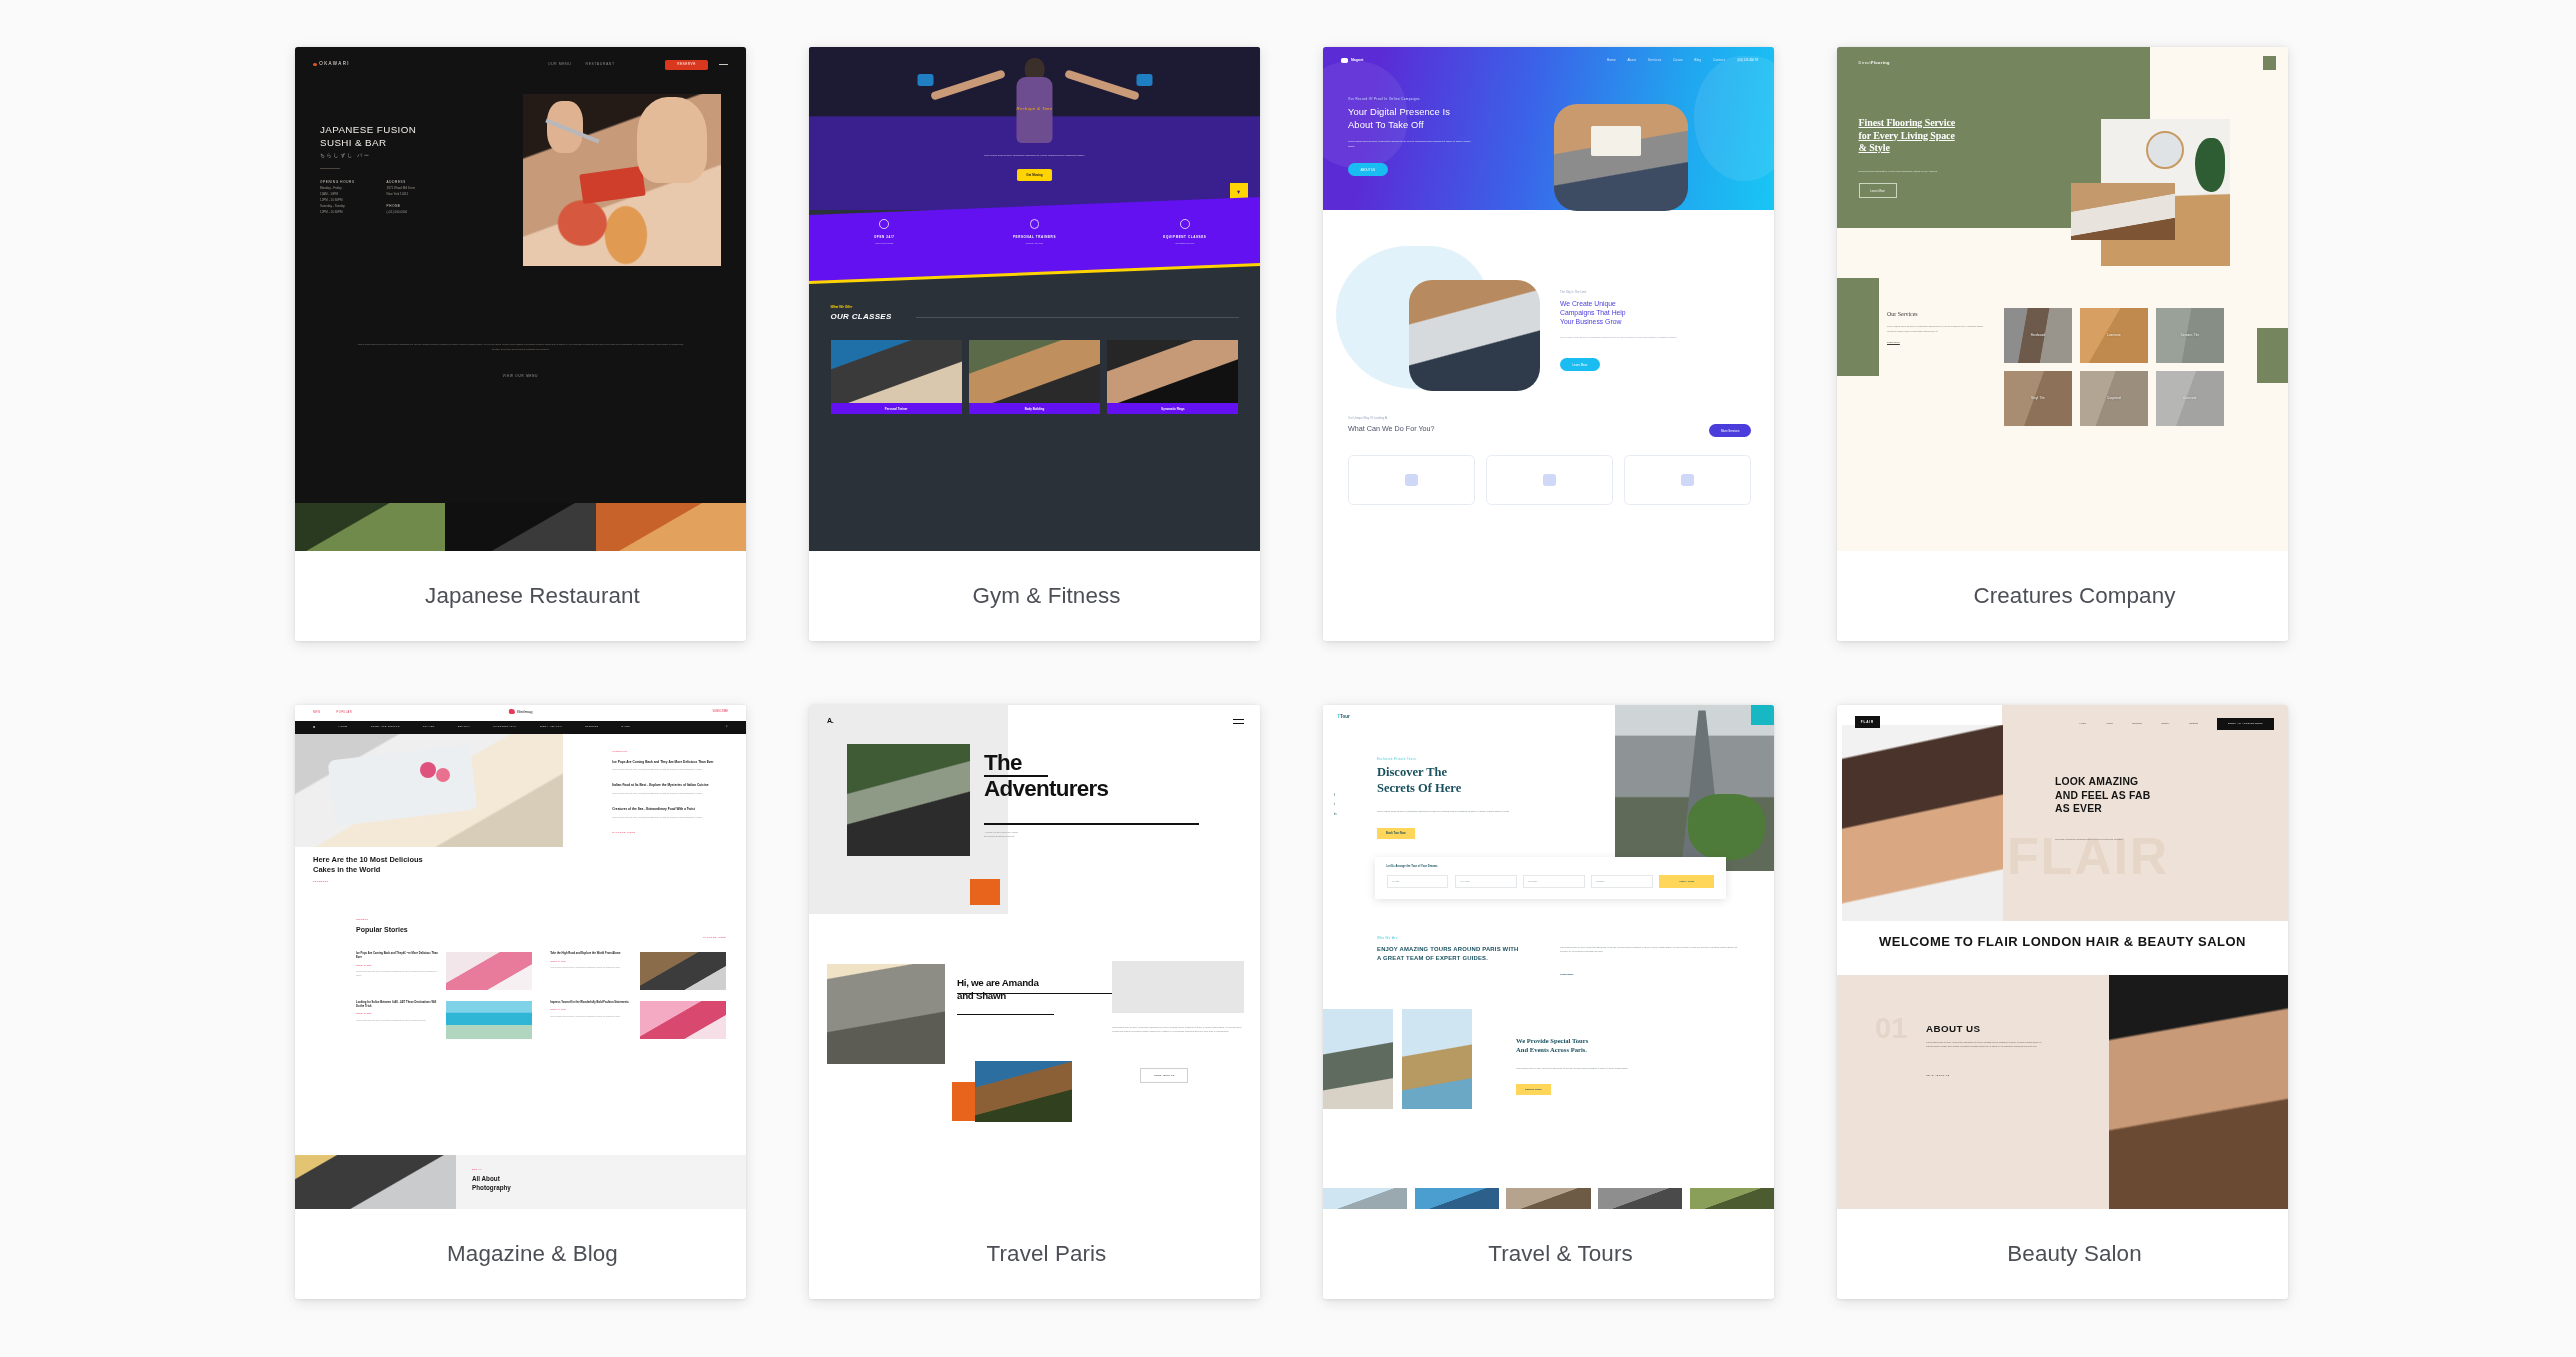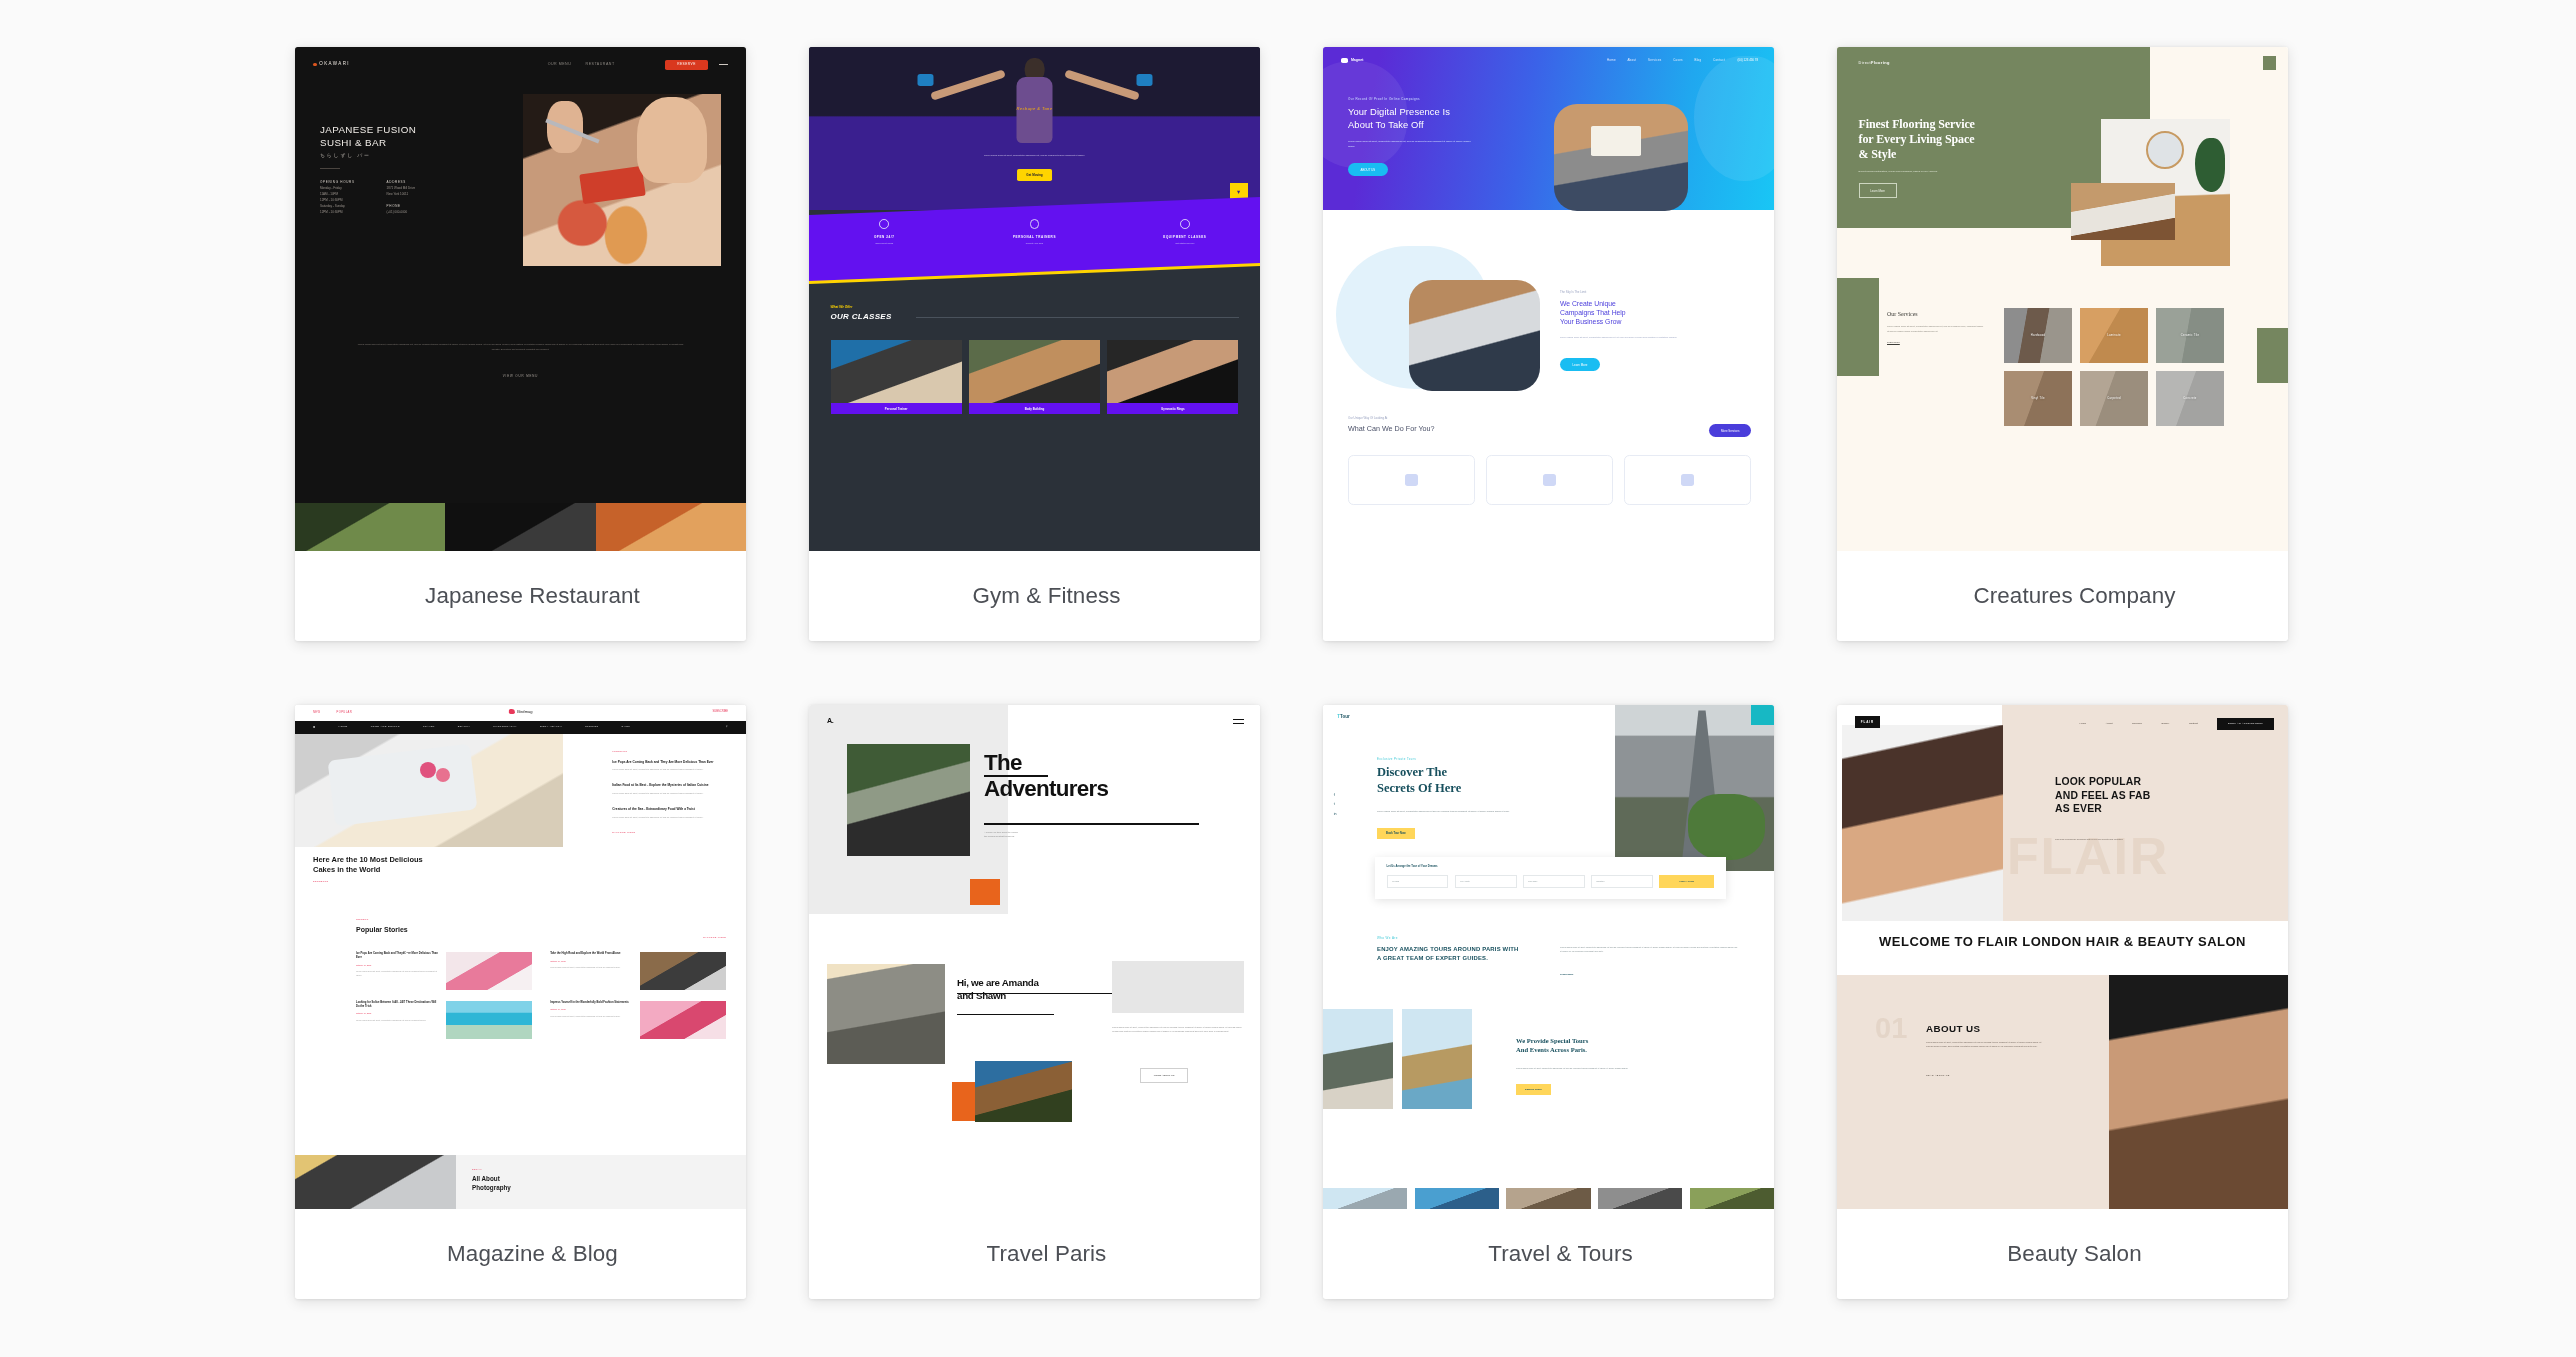--- a/index.html
+++ b/index.html
@@ -140,22 +140,22 @@
   .ag-btn3 { position:absolute; right:23px; top:377px; background:#4a3ddb; color:#fff; font-size:2.9px; padding:4.5px 11.6px; border-radius:9px;}
   .ag-tiles { position:absolute; left:25px; right:23px; top:408px; display:flex; gap:11.6px;}
   .ag-tiles > div { flex:1; height:50px; border:0.9px solid #e7ebf4; border-radius:5.4px; display:flex; align-items:center; justify-content:center;}
   .ag-ti { width:12.5px;height:12.5px;border-radius:2.7px;background:#cfd8f6;}
 
   
   .fl { background:#fdf8f0; }
   .fl-green { position:absolute; left:0; top:0; width:313px; height:181px; background:#75865f;}
   .fl-logo { position:absolute; left:21.5px; top:12.5px; font-size:3.9px; color:#fff; letter-spacing:0.4px;}
   .fl-logo b { font-weight:bold; }
-  .fl-h1 { position:absolute; left:21.5px; top:70px; width:206px; font-size:12px; color:#fff; line-height:1.26;
-           font-family:"Liberation Serif", serif; font-weight:bold; letter-spacing:-0.1px;}
+  .fl-h1 { position:absolute; left:21.5px; top:70px; width:206px; font-size:10px; color:#fff; line-height:1.26;
+           font-family:"Liberation Serif", serif; font-weight:bold; letter-spacing:-0.1px;text-decoration:underline;}
   .fl-p { position:absolute; left:21.5px; top:123px; width:170px; font-size:2.5px; color:#dfe6d5;}
   .fl-btn { position:absolute; left:21.5px; top:136px; border:0.9px solid #cdd6c0; color:#f0f3ea; font-size:2.9px; padding:4.5px 10.7px;}
   .fl-ph { position:absolute; right:12.5px; top:9px; width:12.5px; height:14.3px; background:#75865f;}
   .fl-img1 { position:absolute; left:264px; top:72px; width:129px; height:147px;
              background: linear-gradient(178deg,#f2f0ec 0 52%, #c99a63 53% 100%); }
   .fl-mirror { position:absolute; left:309px; top:84px; width:38px;height:38px; border:2.7px solid #c79a62; border-radius:50%; background:#dfe3e6;}
   .fl-plant { position:absolute; left:358px; top:91px; width:30px;height:54px; background:#2e5d33; border-radius:50% 40% 45% 55%;}
   .fl-img2 { position:absolute; left:234px; top:136px; width:104px; height:57px;
              background: linear-gradient(170deg,#c49a6c 0 38%, #e8e4dd 39% 70%, #7d5434 71% 100%); }
   .fl-sqL { position:absolute; left:-5.4px; top:231px; width:47px; height:98px; background:#75865f; }
@@ -703,21 +703,21 @@
         <div class="bs-logo">FLAIR</div>
         <div class="bs-nav">
           <span>Home</span>
           <span>About</span>
           <span>Services</span>
           <span>Gallery</span>
           <span>Contact</span>
           <span class="bs-cta">BOOK AN APPOINTMENT</span>
         </div>
         <div class="bs-flair">FLAIR</div>
-        <div class="bs-h1" style="white-space:pre-line">LOOK POPULAR
+        <div class="bs-h1" style="white-space:pre-line">LOOK AMAZING
 AND FEEL AS FAB
 AS EVER</div>
         <div class="bs-p">Flair has a wonderful following with over 1000 clients and counting.</div>
         <div class="bs-white"></div>
         <div class="bs-welcome">WELCOME TO FLAIR LONDON HAIR &amp; BEAUTY SALON</div>
         <div class="bs-lower"></div>
         <div class="bs-model2"></div>
         <div class="bs-01">01</div>
         <div class="bs-about">ABOUT US</div>
         <div class="bs-ap">Lorem ipsum dolor sit amet, consectetur adipiscing elit sed do eiusmod tempor incididunt ut labore et dolore magna aliqua. Ut enim ad minim veniam, quis nostrud exercitation ullamco laboris nisi ut aliquip ex ea commodo consequat duis aute irure.</div>

